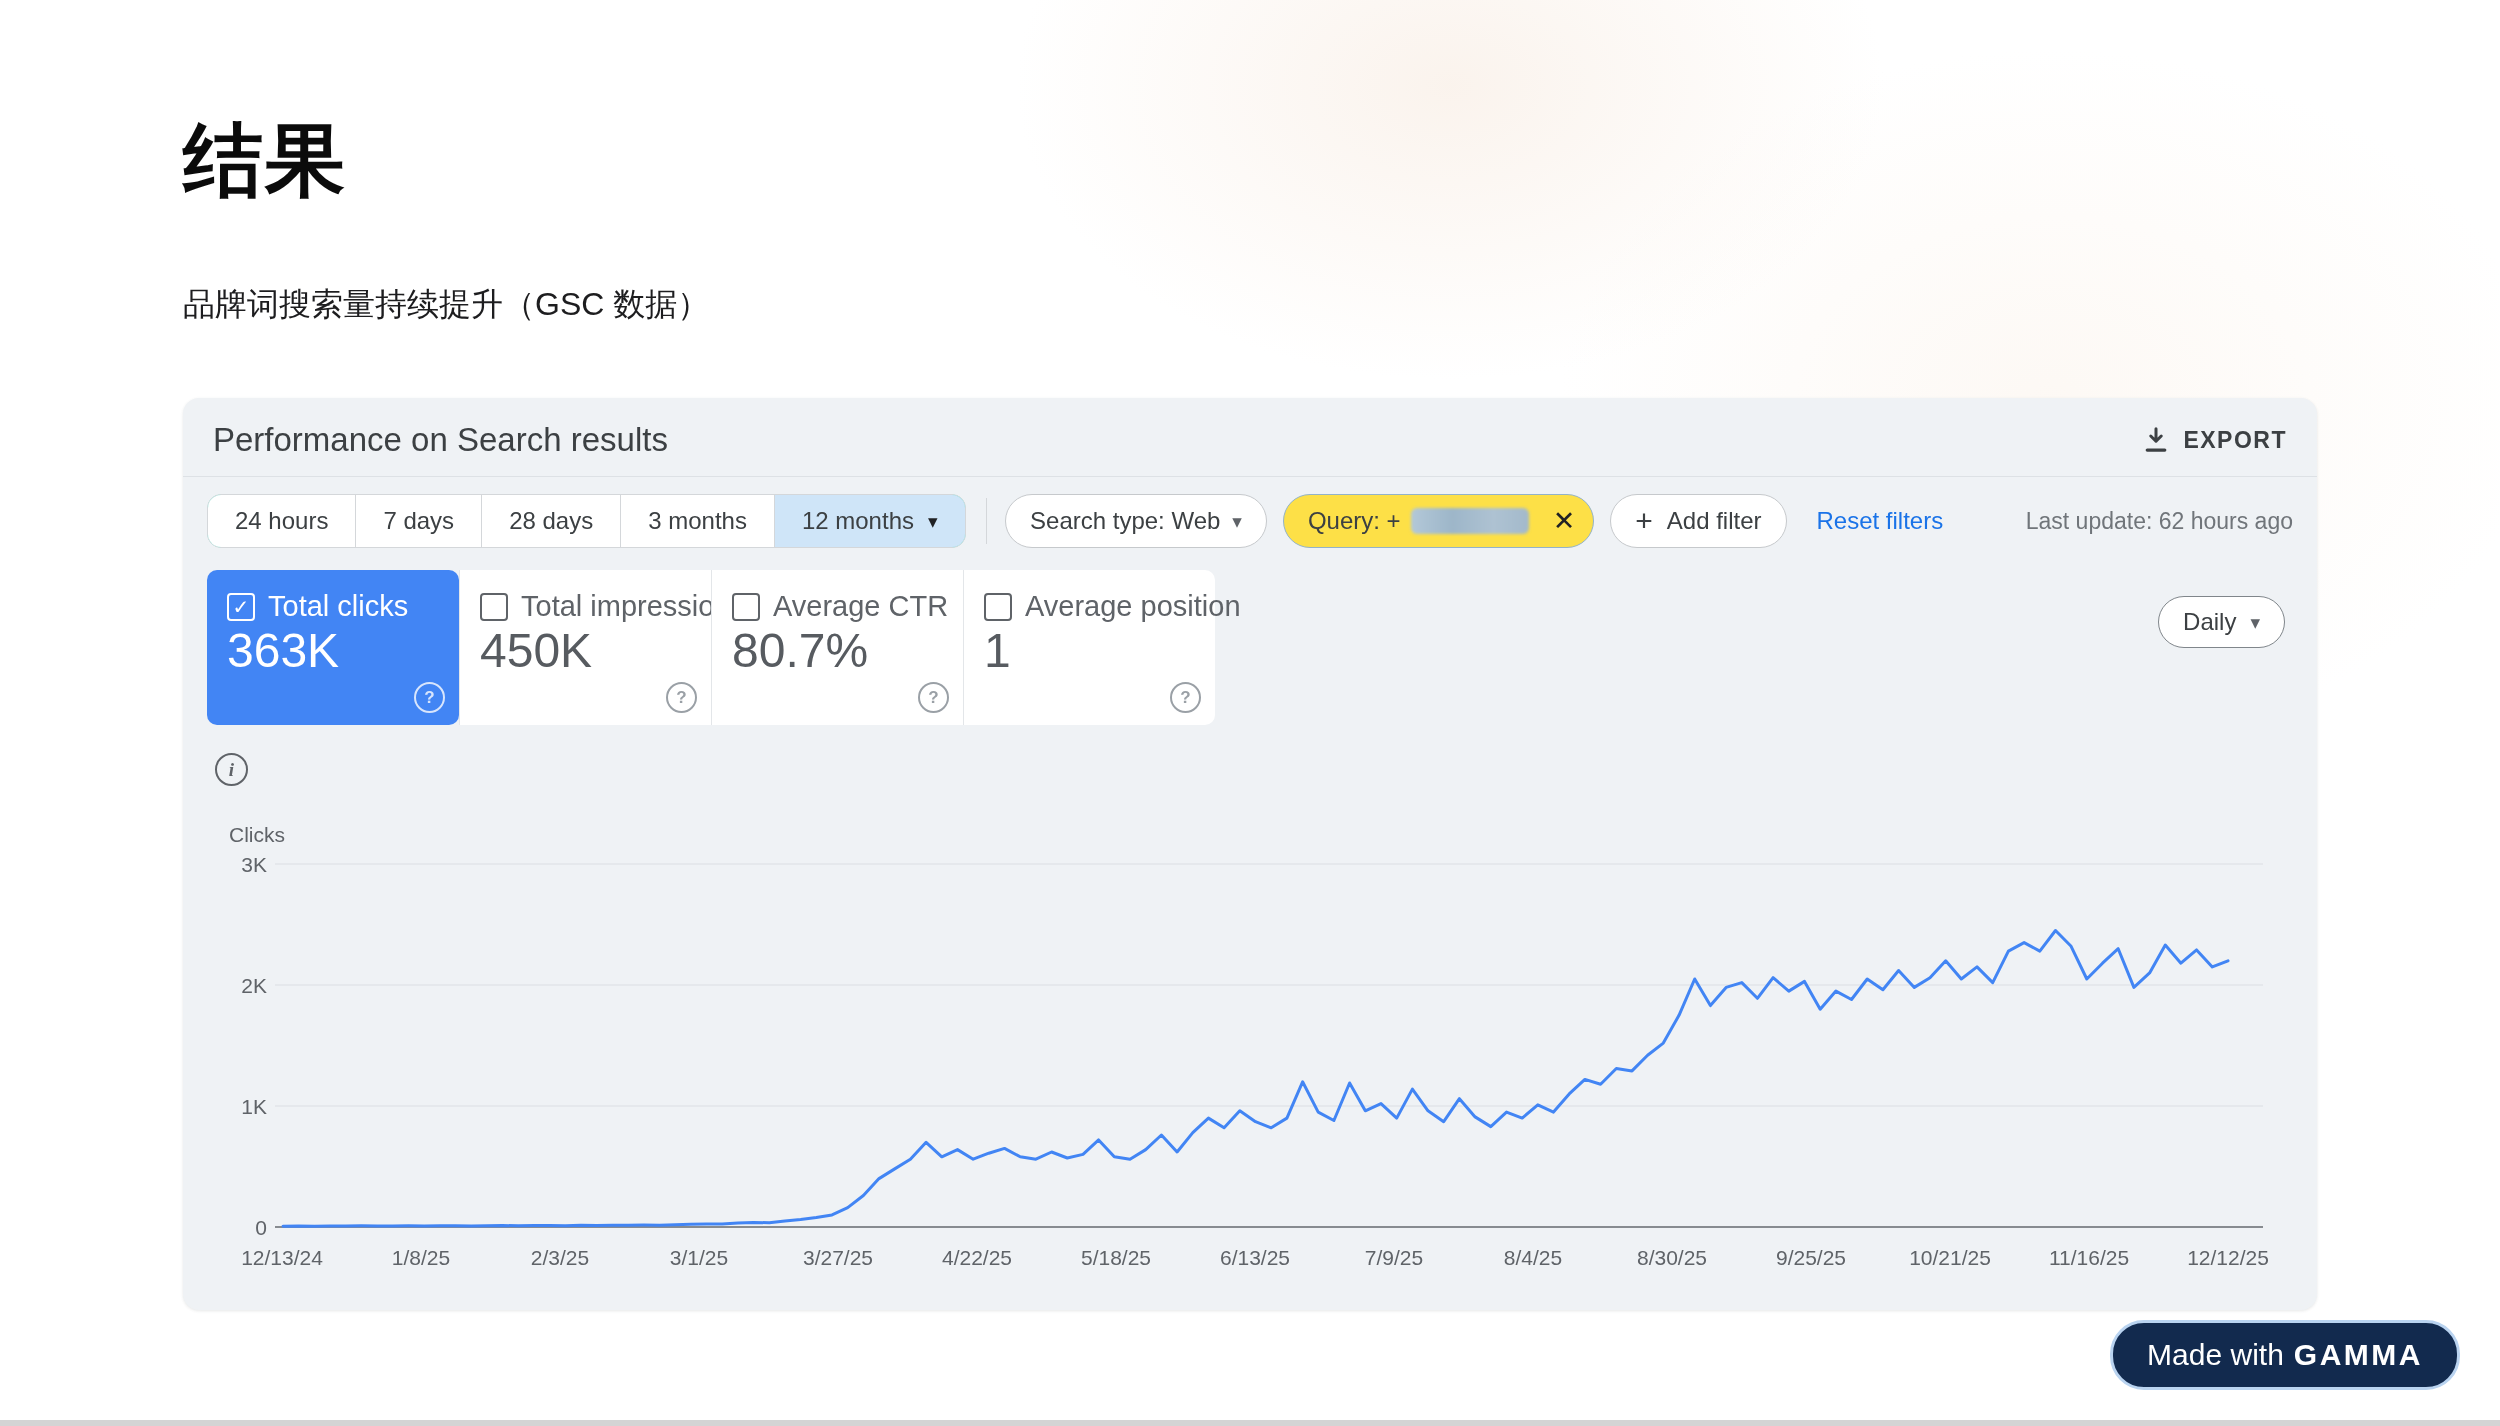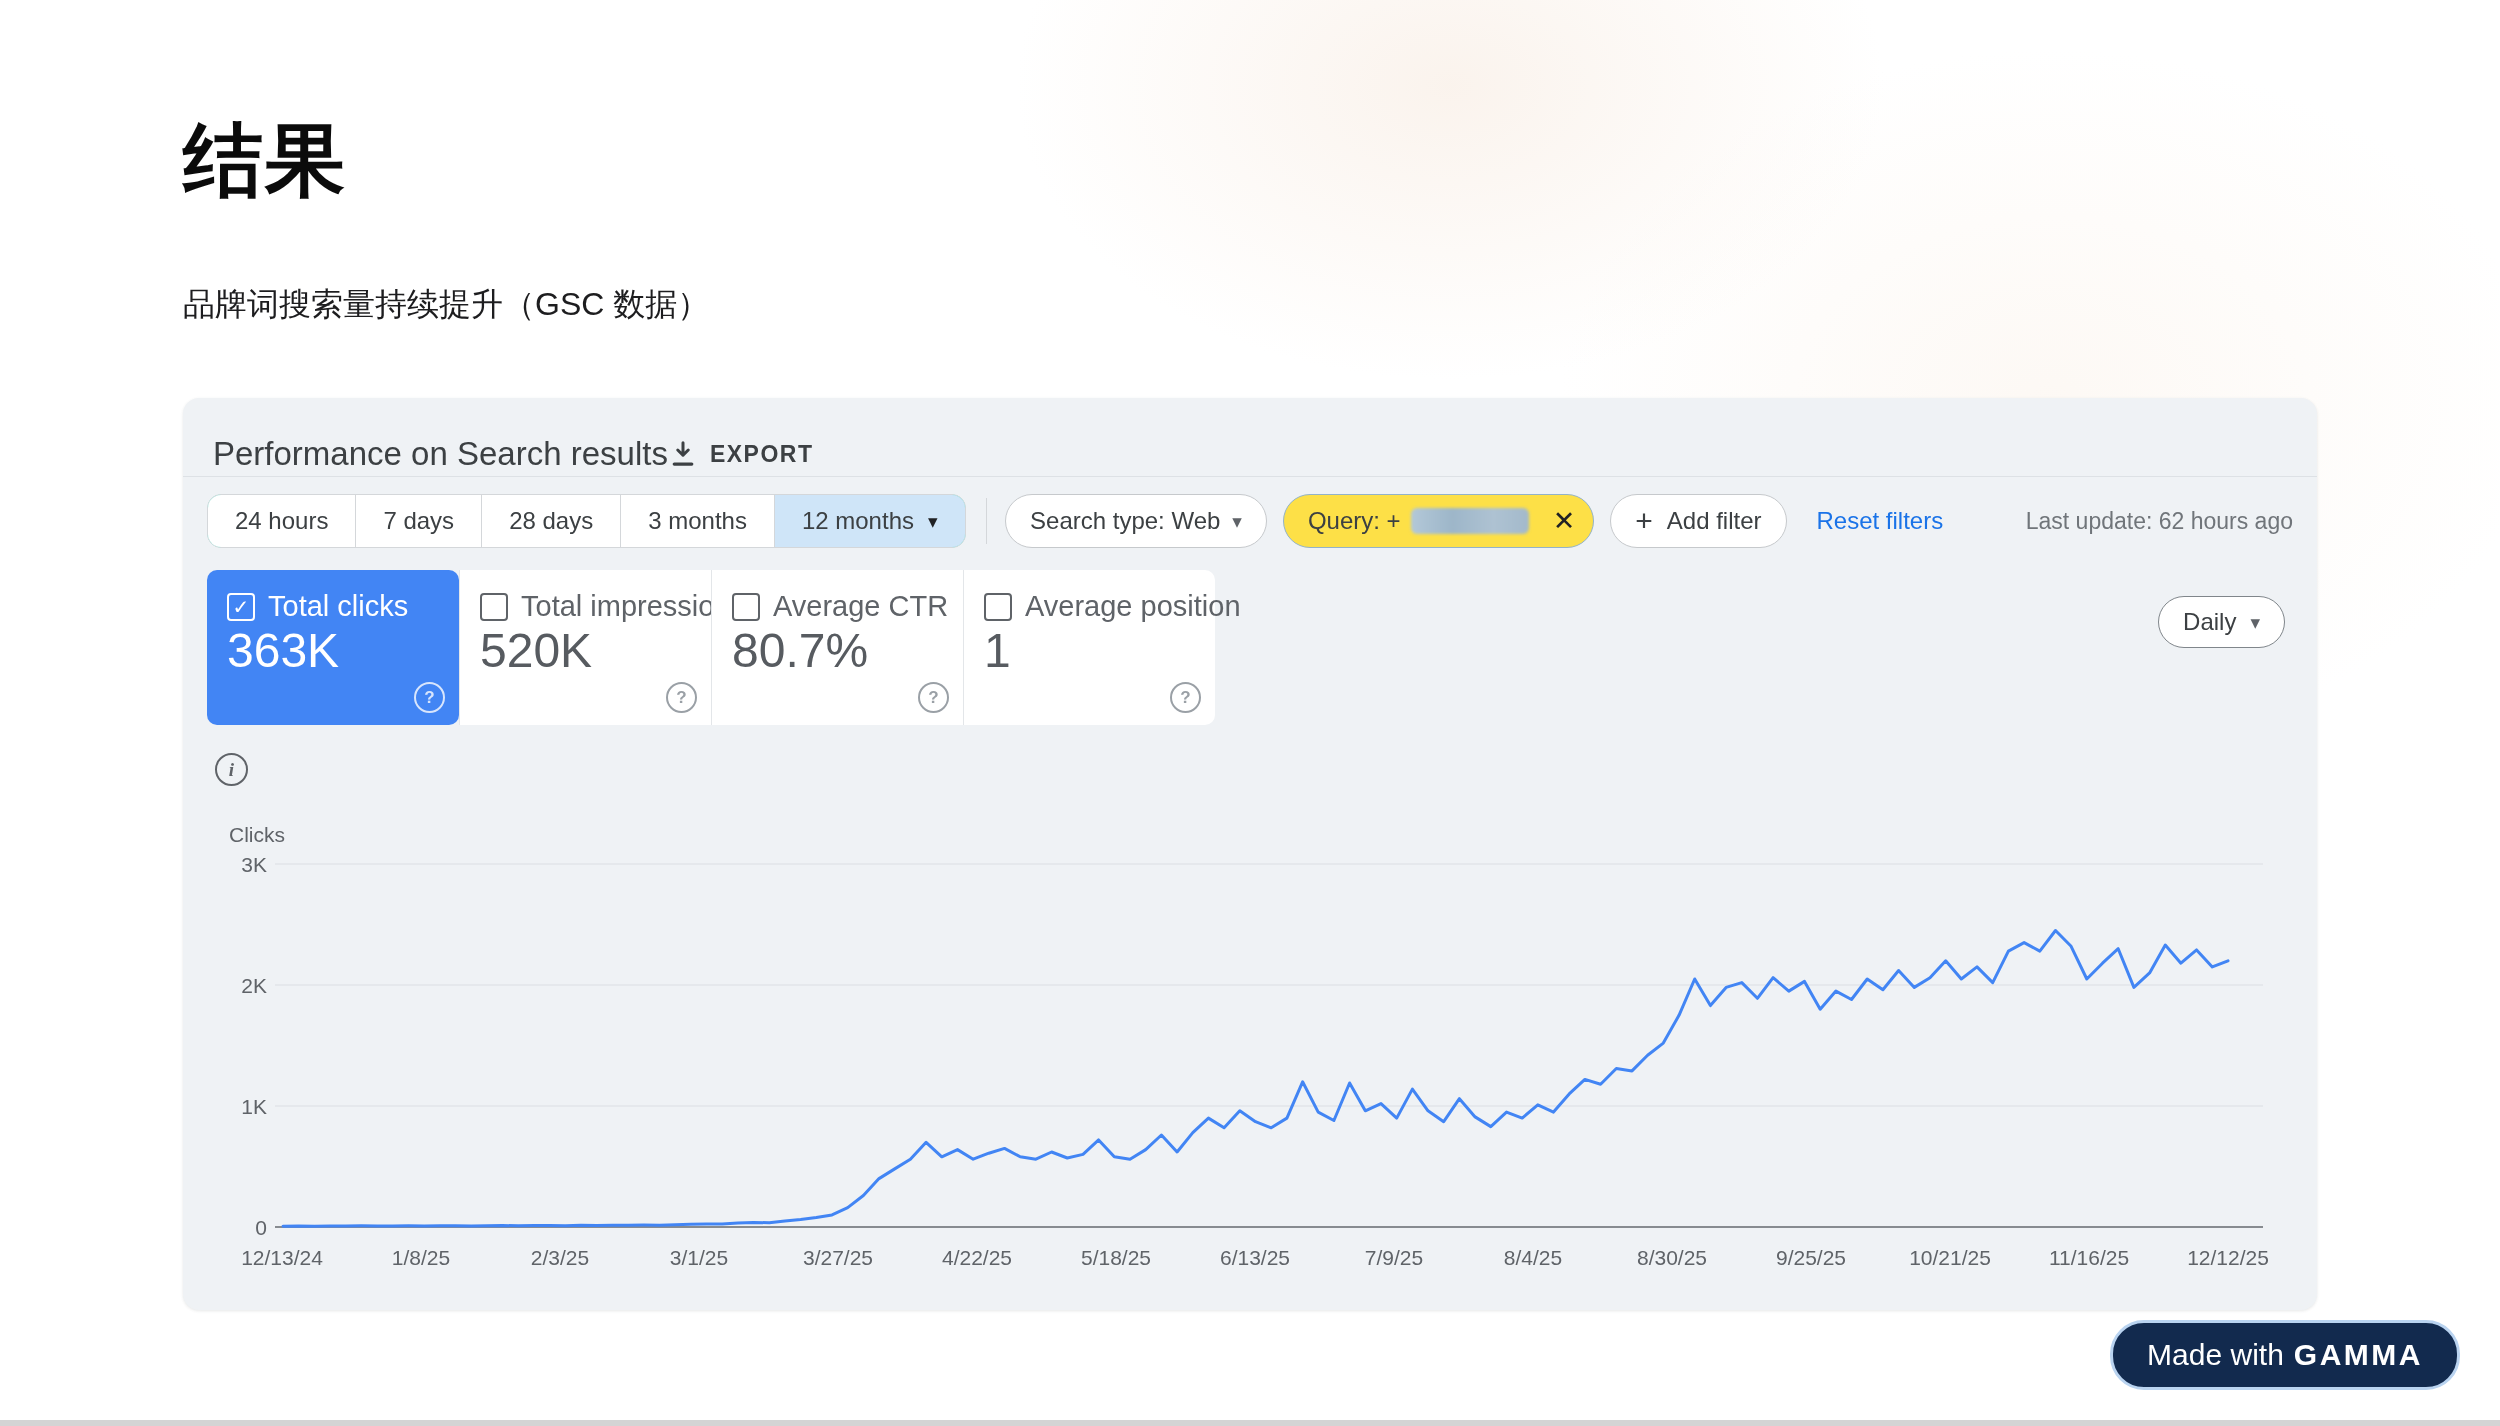--- a/index.html
+++ b/index.html
@@ -24,22 +24,22 @@
     position:absolute;left:183px;top:283px;
     font-size:32px;font-weight:400;color:#1d1d1f;
   }
   
   .panel{
     position:absolute;left:183px;top:398px;width:2134px;height:912px;
     background:#eff2f5;border-radius:16px;
     box-shadow:0 1px 3px rgba(60,64,67,.12);
   }
   .panel-header{
-    position:absolute;left:0;top:16px;right:0;height:70px;
-    display:flex;align-items:center;
+    position:absolute;left:0;top:2px;right:0;height:70px;
+    display:flex;align-items:center;justify-content:space-between;
     padding:10px 30px 0 30px;box-sizing:border-box;
   }
   .panel-title{font-size:33px;color:#3c4043;font-weight:400;}
   .export-btn{display:flex;align-items:center;gap:12px;cursor:pointer;color:#3c4043;}
   .export-label{font-size:23px;font-weight:600;letter-spacing:1.5px;}
   .panel-hr{position:absolute;left:0;right:0;top:78px;height:1px;background:#dde1e5;}
   
   .filters-row{
     position:absolute;left:24px;right:24px;top:96px;height:54px;
     display:flex;align-items:center;
@@ -184,21 +184,21 @@
         <span class="metric-label">Total clicks</span>
       </div>
       <div class="metric-value">363K</div>
       <div class="help">?</div>
     </div>
     <div class="metric-card">
       <div class="metric-top">
         <span class="cbx"></span>
         <span class="metric-label">Total impressions</span>
       </div>
-      <div class="metric-value">520K</div>
+      <div class="metric-value">450K</div>
       <div class="help">?</div>
     </div>
     <div class="metric-card">
       <div class="metric-top">
         <span class="cbx"></span>
         <span class="metric-label">Average CTR</span>
       </div>
       <div class="metric-value">80.7%</div>
       <div class="help">?</div>
     </div>

